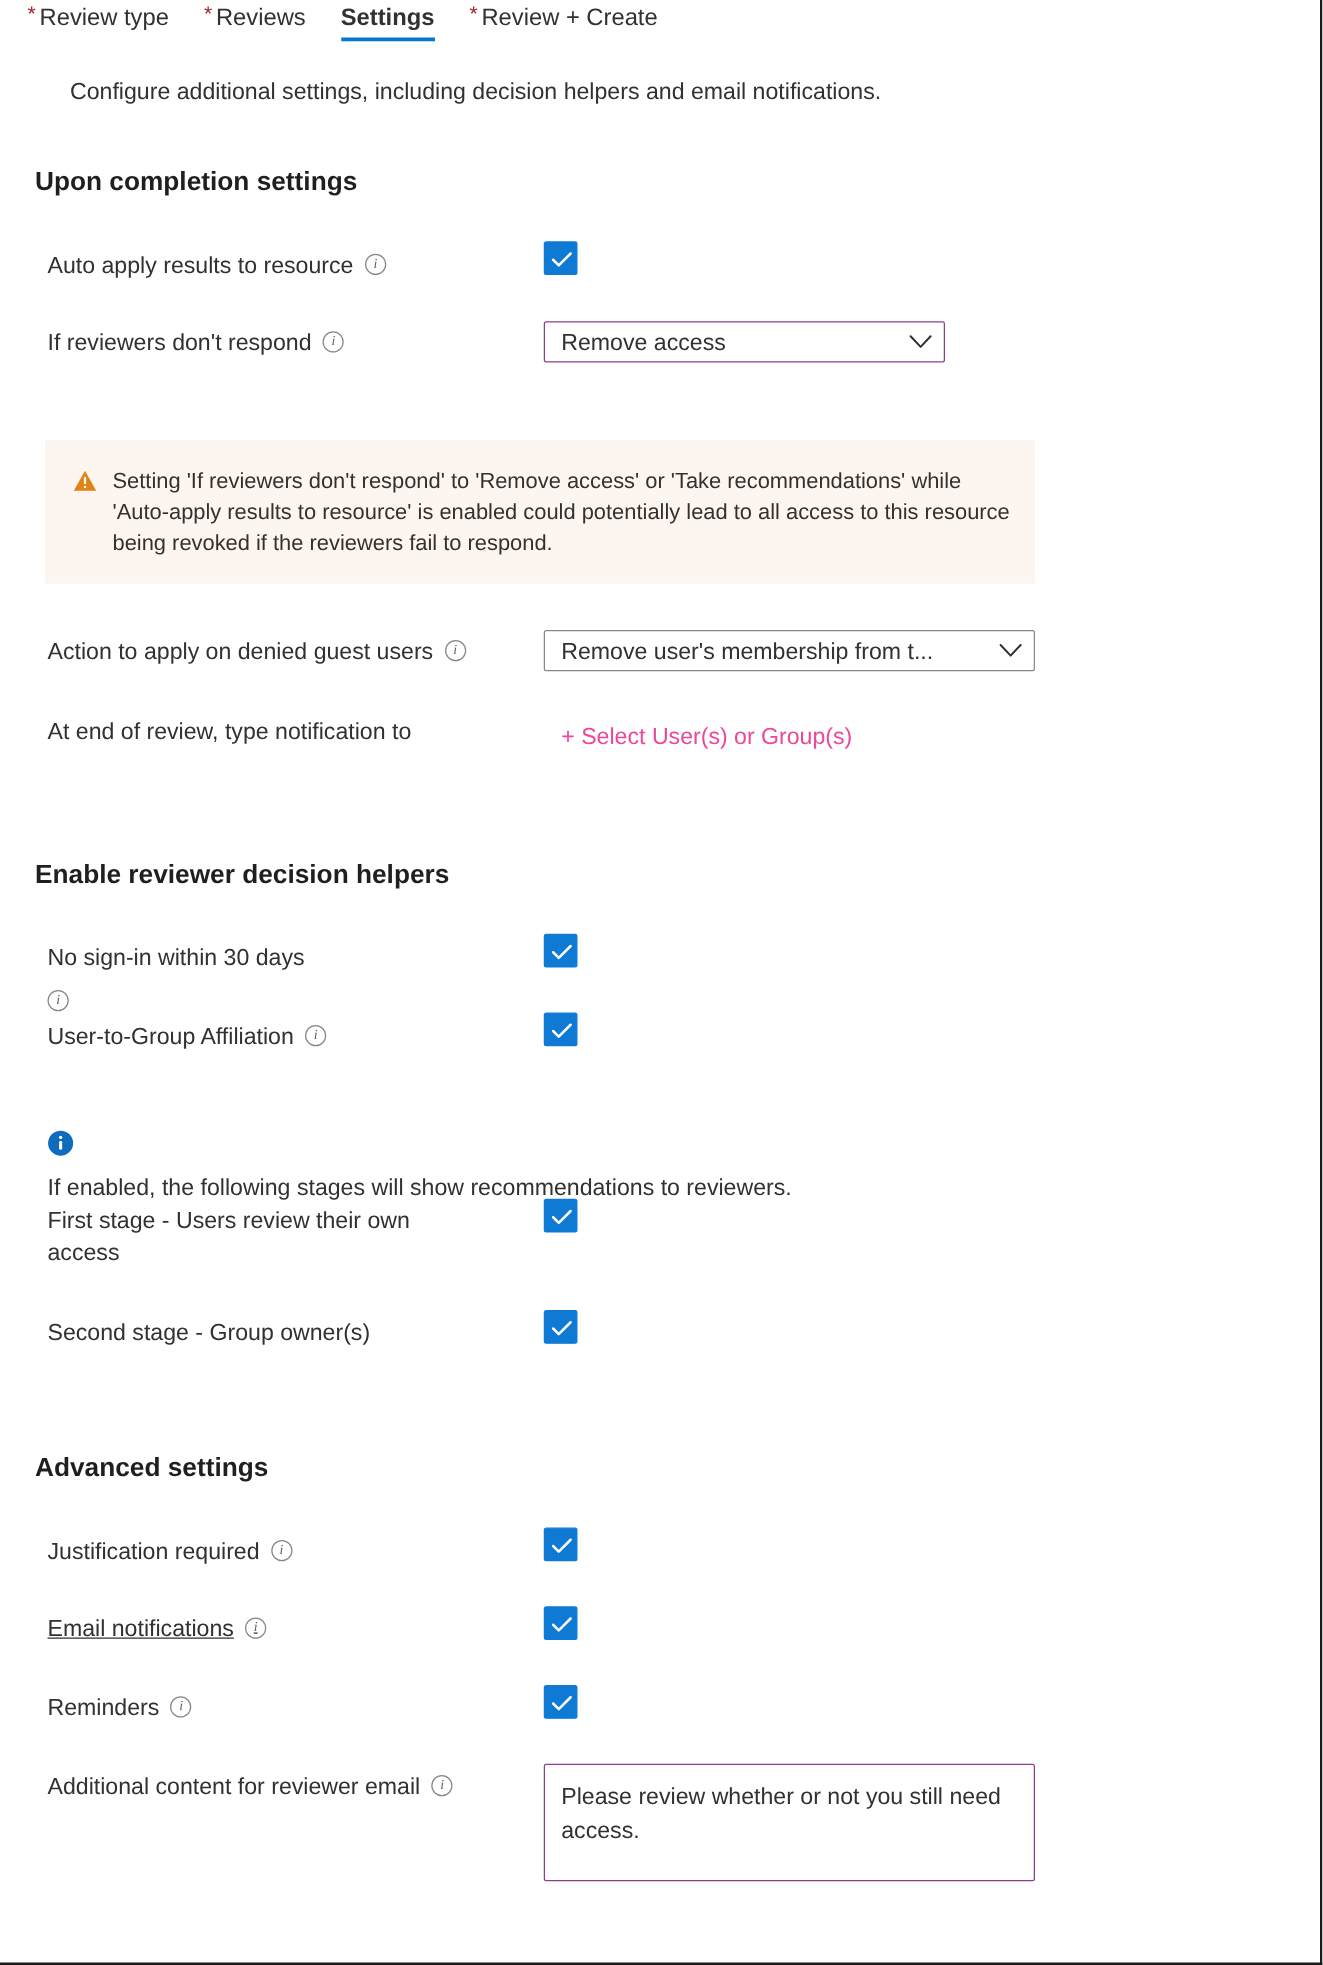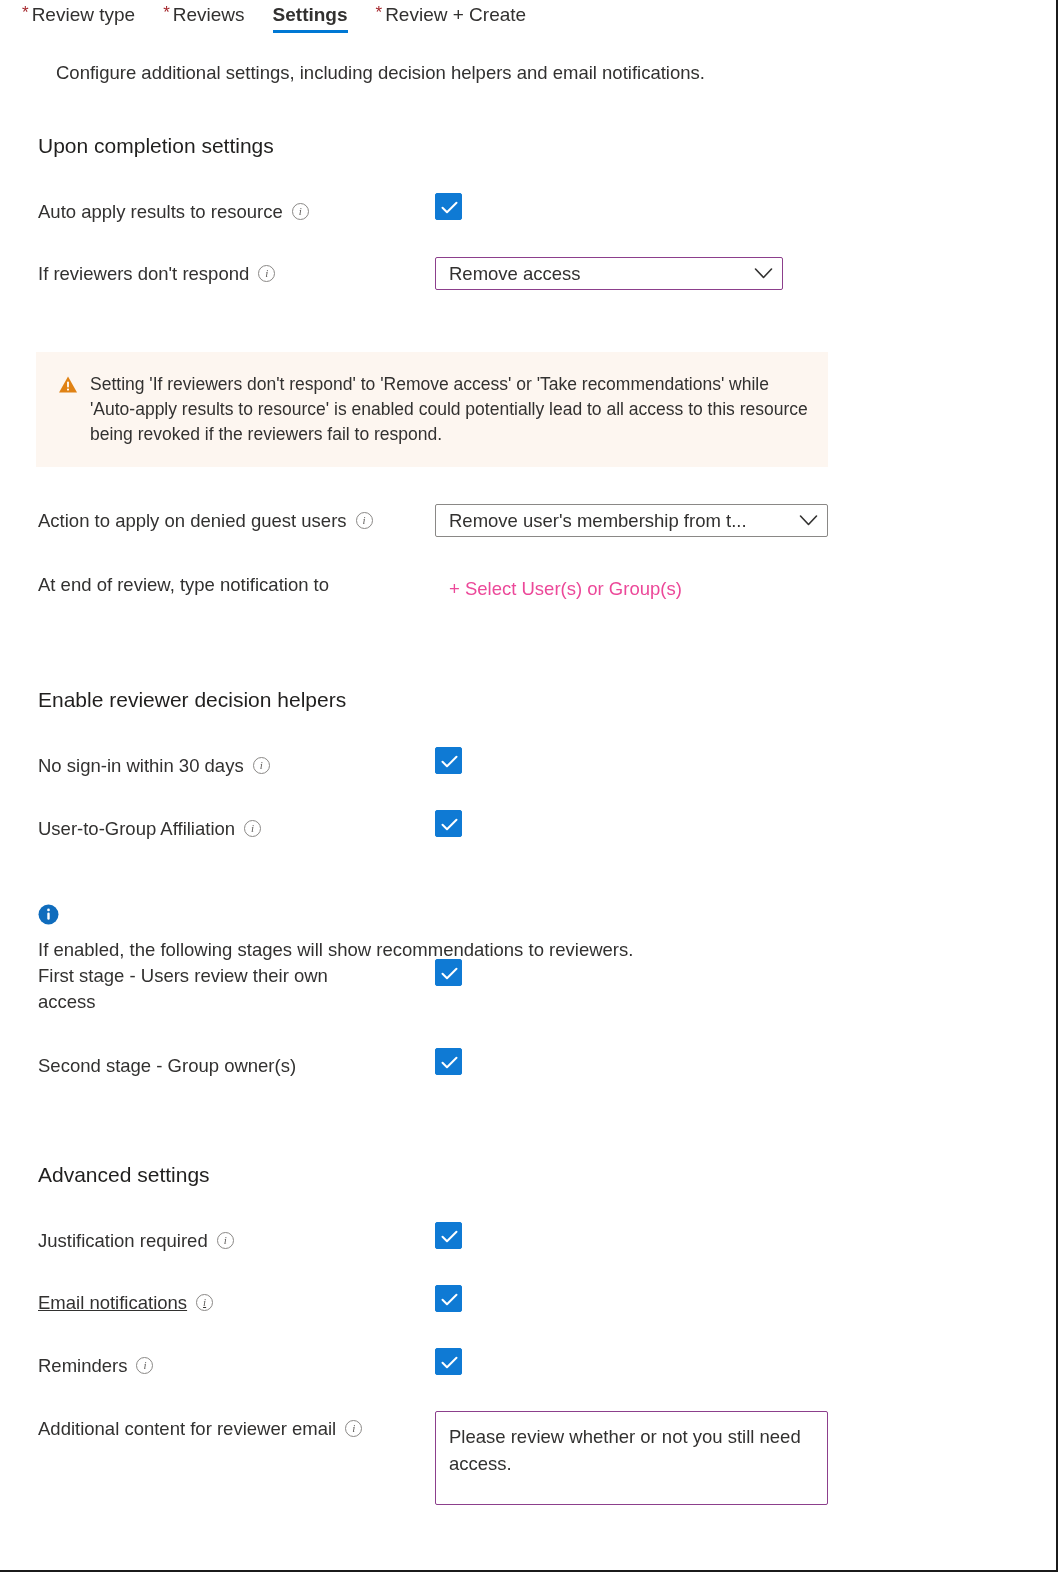--- a/index.html
+++ b/index.html
@@ -70,23 +70,23 @@
     position: absolute;
     left: 56px;
     top: 60px;
     font-size: 18.5px;
     line-height: 26px;
     color: #323130;
   }
 
   .section-title {
     position: absolute;
-    left: 38px;
+    left: 28px;
     font-size: 21px;
-    font-weight: 400;
+    font-weight: 700;
     color: #201f1e;
     line-height: 28px;
   }
 
   .row-label {
     position: absolute;
     left: 38px;
     font-size: 18.5px;
     line-height: 26px;
     color: #323130;
@@ -254,21 +254,21 @@
   <div class="cb" style="left:435px; top:193px;">
     <svg viewBox="0 0 27 27">
         <path d="M6.5 13.8 L11 18.3 L20.5 8.8" stroke="#ffffff" stroke-width="2" fill="none" stroke-linecap="round" stroke-linejoin="round"></path>
       </svg>
   </div>
 
   <div class="row-label" style="top:261px;">
     <span class="txt">If reviewers don't respond</span>
     <span class="info-i">i</span>
   </div>
-  <div class="dropdown accent" style="left:435px; top:257px; width:348px;">
+  <div class="dropdown accent" style="left:435px; top:257px; width:321px;">
     <span class="val">Remove access</span>
     <span class="chev">
       <svg width="19" height="13" viewBox="0 0 19 13">
           <path d="M1.5 2 L9.5 10.5 L17.5 2" stroke="#323130" stroke-width="1.6" fill="none" stroke-linecap="round" stroke-linejoin="round"></path>
         </svg>
     </span>
   </div>
 
   <div class="banner warning" style="left:36px; top:352px; width:792px;">
     <span class="warn-icon">
@@ -294,21 +294,21 @@
     </span>
   </div>
 
   <div class="row-label" style="top:572px;">
     <span class="txt">At end of review, type notification to</span>
   </div>
   <div class="link" style="left:449px; top:576px;">+ Select User(s) or Group(s)</div>
 
   <div class="section-title" style="top:686px;">Enable reviewer decision helpers</div>
 
-  <div class="row-label" style="top:753px;">
+  <div class="row-label" style="top:753px;flex-direction:column;">
     <span class="txt">No sign-in within 30 days</span>
     <span class="info-i">i</span>
   </div>
   <div class="cb" style="left:435px; top:747px;">
     <svg viewBox="0 0 27 27">
         <path d="M6.5 13.8 L11 18.3 L20.5 8.8" stroke="#ffffff" stroke-width="2" fill="none" stroke-linecap="round" stroke-linejoin="round"></path>
       </svg>
   </div>
 
   <div class="row-label" style="top:816px;">

